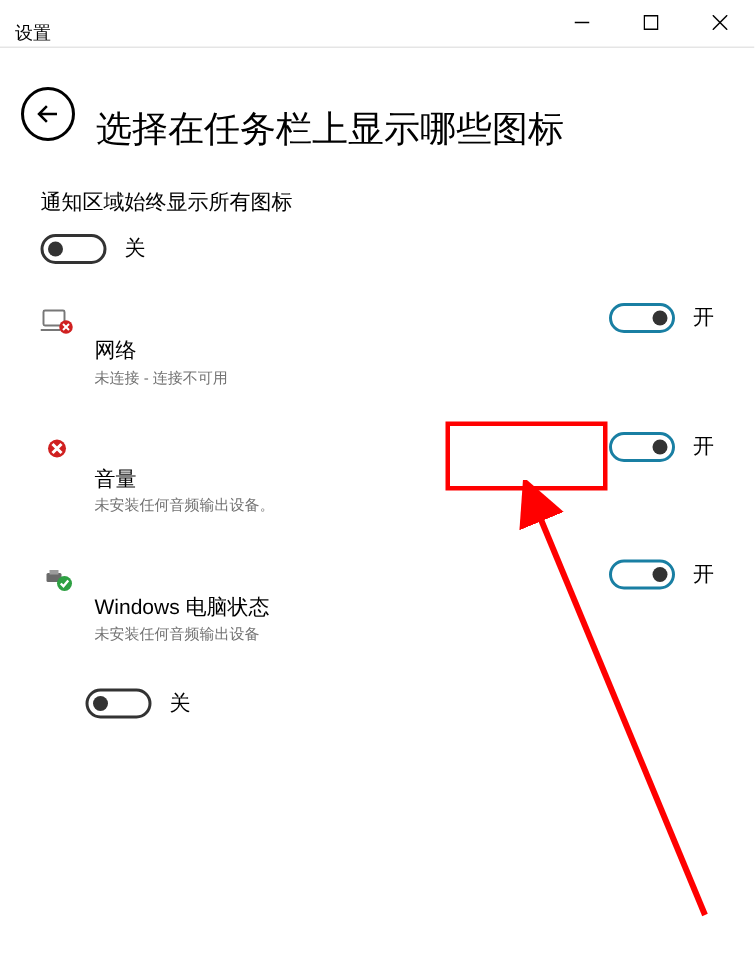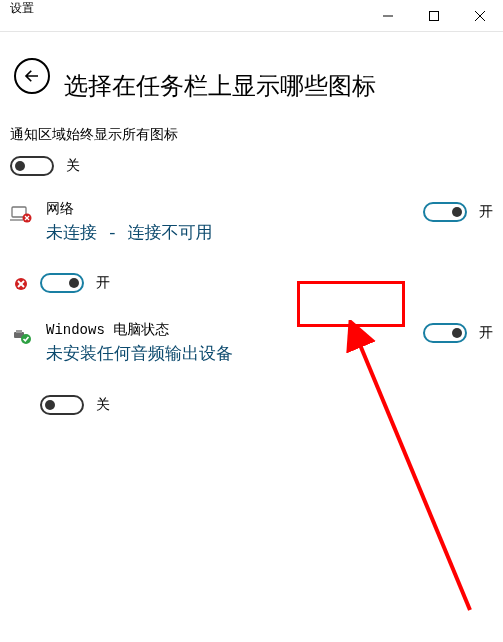--- a/index.html
+++ b/index.html
@@ -7,21 +7,21 @@
     font-family: "Microsoft YaHei", "Segoe UI", sans-serif;
     background: #fff;
     width: 503px;
     height: 642px;
     overflow: hidden;
     position: relative;
   }
   .titlebar {
     height: 32px;
     display: flex;
-    align-items: flex-start;
+    align-items: flex-end;
     background: #fff;
     border-bottom: 1px solid #e5e5e5;
   }
   .titlebar-title {
     font-size: 12px;
     color: #000;
     padding-left: 10px;
     flex: 1;
   }
   .titlebar-btn {
@@ -48,21 +48,21 @@
     justify-content: center;
     margin-right: 14px;
   }
   .back-btn svg { width: 18px; height: 18px; }
   .page-title {
     font-size: 24px;
     font-weight: 400;
     color: #000;
     margin-top: 20px;
   }
-  .content { padding: 0 10px; font-family: Liberation Mono, monospace; }
+  .content { padding: 0 27px; }
   .master-label {
     font-size: 14px;
     color: #000;
     margin-top: 6px;
     margin-bottom: 12px;
   }
   .master-row {
     display: flex;
     align-items: center;
     margin-bottom: 24px;
@@ -118,29 +118,30 @@
     height: 22px;
     flex-shrink: 0;
     margin-top: 2px;
     display: flex;
     align-items: center;
     justify-content: center;
   }
   .item-text {
     margin-left: 14px;
     flex: 1;
+    margin-top: 24px;
   }
   .item-title {
     font-size: 14px;
     color: #000;
     line-height: 1.4;
   }
   .item-desc {
-    font-size: 17px;
-    color: #0c4a6e;
+    font-size: 10px;
+    color: #737373;
     line-height: 1.4;
     margin-top: 2px;
   }
   .item-toggle-wrap {
     display: flex;
     align-items: center;
     margin-left: 8px;
     margin-top: 2px;
   }
   .highlight-box {
@@ -220,20 +221,24 @@
     </div>
   </div>
 
   <div class="item-row">
     <div class="item-icon">
       <svg viewBox="0 0 22 22">
         <circle cx="11" cy="11" r="6" fill="#d02020"></circle>
         <line x1="8" y1="8" x2="14" y2="14" stroke="#fff" stroke-width="2"></line>
         <line x1="14" y1="8" x2="8" y2="14" stroke="#fff" stroke-width="2"></line>
       </svg>
+    </div>
+    <div class="item-text">
+      <div class="item-title">音量</div>
+      <div class="item-desc">未安装任何音频输出设备。</div>
     </div>
     <div class="item-toggle-wrap">
       <div class="toggle on"></div>
       <div class="toggle-label">开</div>
     </div>
   </div>
 
   <div class="item-row">
     <div class="item-icon">
       <svg viewBox="0 0 22 22">

